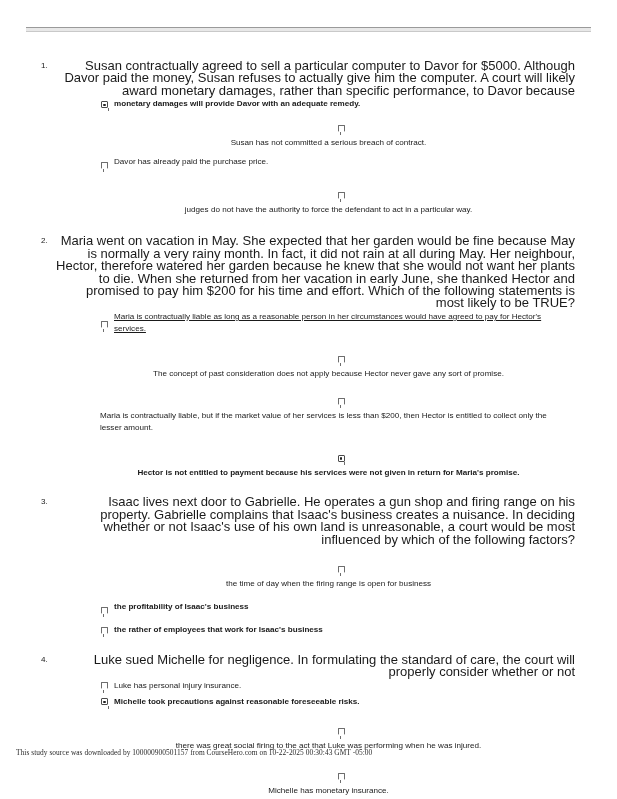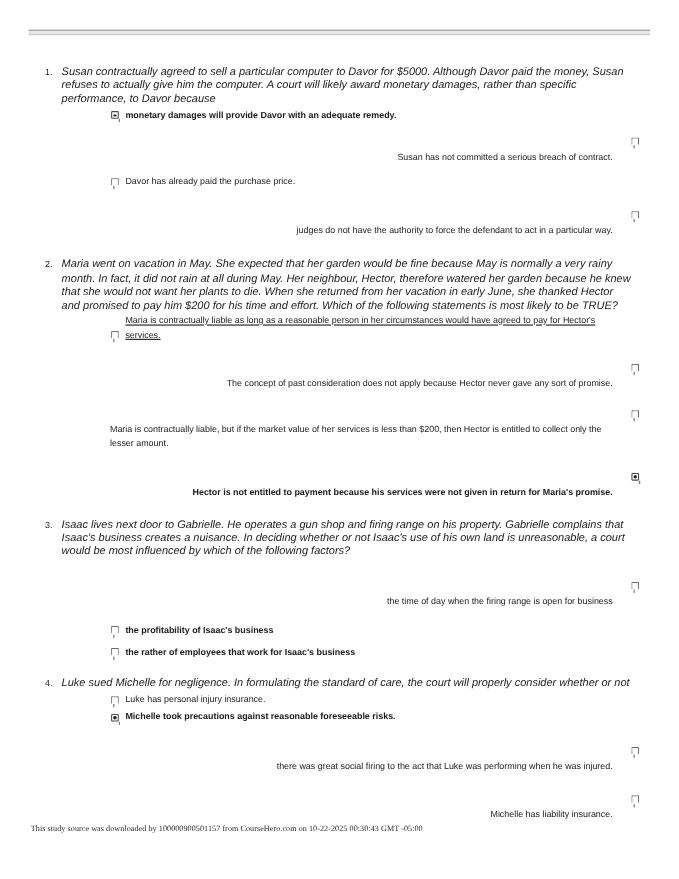--- a/index.html
+++ b/index.html
@@ -57,36 +57,35 @@
     flex: 0 0 26px;
     font-size: 8.1px;
     line-height: 12.4px;
     text-align: left;
     padding-left: 11px;
     box-sizing: border-box;
     color: #1a1a1a;
   }
   .q-stem {
     flex: 1 1 auto;
-    font-size: 10px;
+    font-size: 13px;
     line-height: 12.4px;
-    text-align: left;
+    text-align: right;
     color: #1a1a1a;
     padding-right: 12px;
-    font-style: italic;
   }
 
   
   .options {
     margin-top: 1px;
     padding-left: 70px;
   }
   .option {
     display: flex;
-    align-items: flex-end;
+    align-items: center;
     position: relative;
     min-height: 11px;
   }
   .opt-radio {
     flex: 0 0 14px;
     width: 14px;
     position: relative;
     height: 12px;
     margin-top: 1px;
   }
@@ -156,21 +155,21 @@
   .option.gap-xs { margin-top: 1px; }
   .option.gap-none { margin-top: 0; text-decoration: underline; }
 
   
   .opt-radio.low { margin-top: 7px; }
   .opt-radio.mid { margin-top: 4px; }
 
   
   .footer-line {
     position: absolute;
-    left: 28px;
+    left: 16px;
     top: 748px;
     font-family: "Liberation Serif", serif;
     font-size: 7.4px;
     color: #2a2a2a;
     letter-spacing: 0.05px;
     white-space: nowrap;
   }
   .footer-url {
     position: absolute;
     left: 32px;
@@ -323,21 +322,21 @@
           <div class="opt-radio low">
               <span class="glyph open"></span>
             </div>
           <div class="opt-text">there was great social firing to the act that Luke was performing when he was injured.</div>
         </div>
 
         <div class="option gap-lg">
           <div class="opt-radio low">
               <span class="glyph open"></span>
             </div>
-          <div class="opt-text">Michelle has liability insurance.</div>
+          <div class="opt-text">Michelle has monetary insurance.</div>
         </div>
 
       </div>
     </div>
 
   </div>
 
   <div class="footer-line">This study source was downloaded by 100000900501157 from CourseHero.com on 10-22-2025 00:30:43 GMT -05:00</div>
   <div class="footer-url">https://www.coursehero.com/file/90794998/Mid-Term-Questionsdocx/</div>
 

